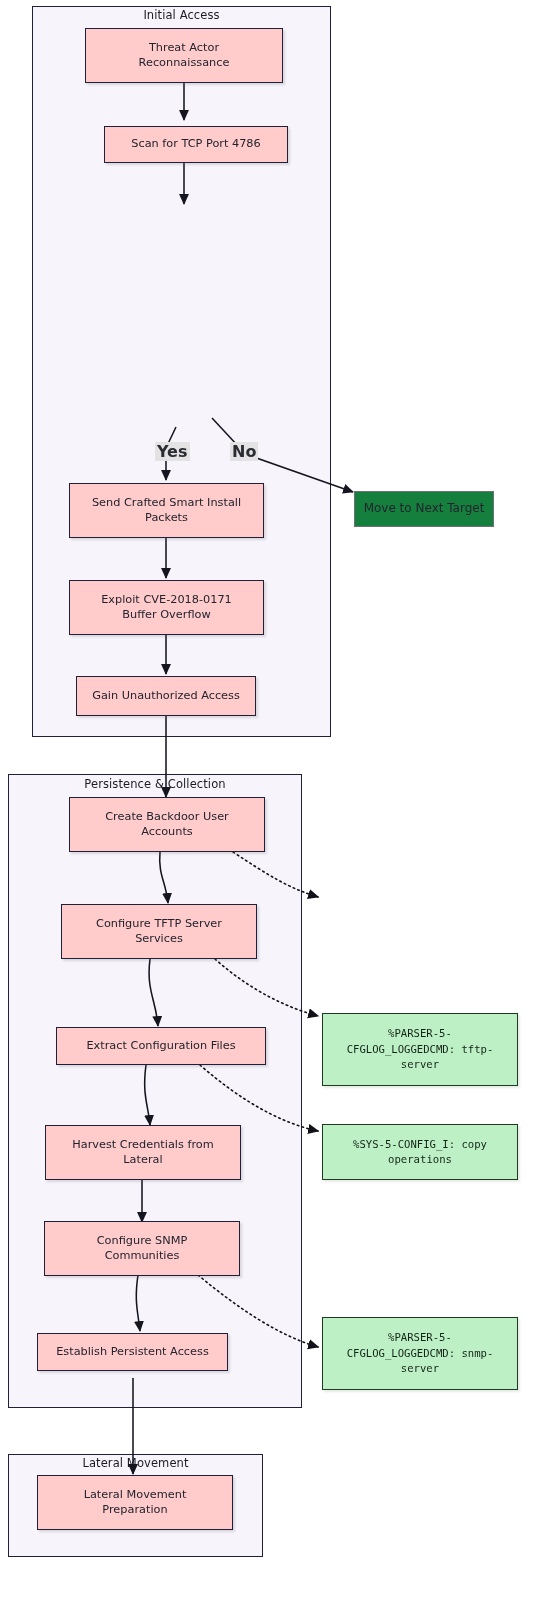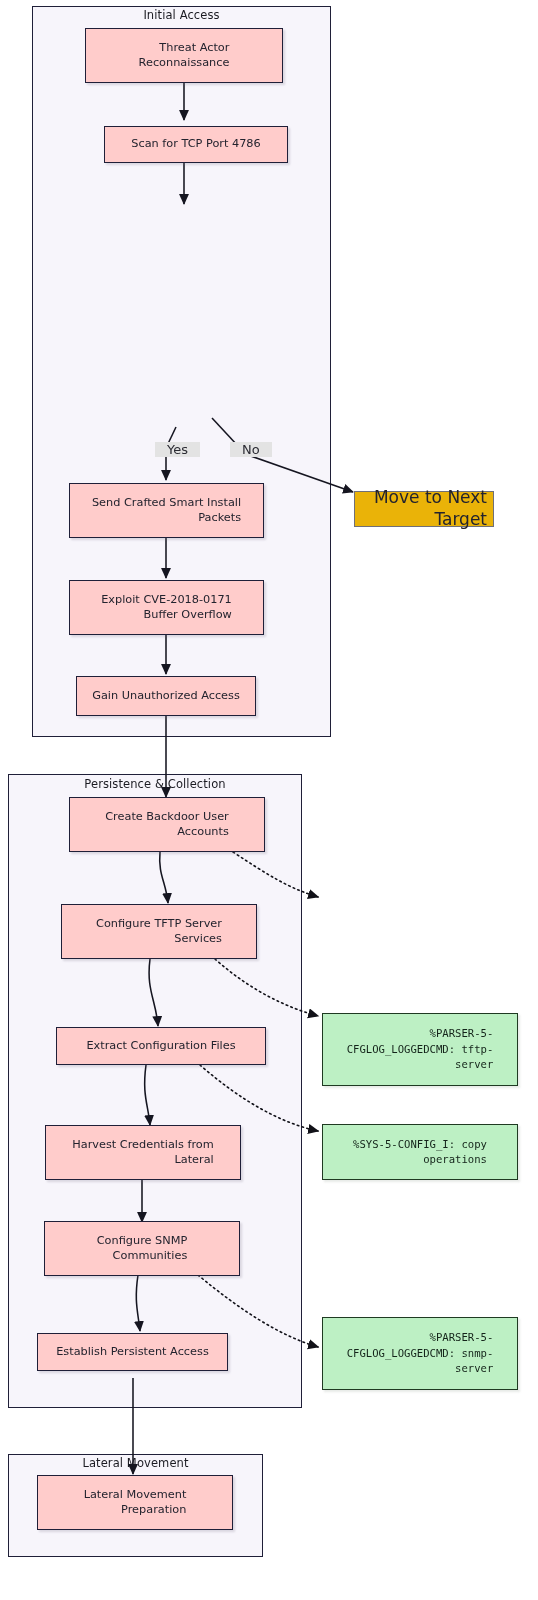--- a/index.html
+++ b/index.html
@@ -9,47 +9,47 @@
 
   
   .cluster{position:absolute;background:#f7f5fb;border:1.3px solid #1f1f38;
            box-sizing:border-box;}
   .cluster-title{position:absolute;left:0;right:0;text-align:center;
                  font-size:11.5px;color:#1b1b22;letter-spacing:.1px;
                  white-space:nowrap;}
 
   
   .node{position:absolute;box-sizing:border-box;display:flex;
-        align-items:center;justify-content:center;text-align:right;
+        align-items:center;justify-content:center;text-align:center;
         line-height:1.28;padding:15px 6px;}
   .node span{display:block;}
 
   .n-pink{background:#ffcccb;border:1.35px solid #1f1f38;color:#23232e;
           font-size:11.3px;box-shadow:2px 2px 2px rgba(120,110,130,.22);}
-  .n-white{background:#eab308;border:1.35px solid #6f6f78;color:#23232e;
-           font-size:17px;}
+  .n-white{background:#15803d;border:1.35px solid #6f6f78;color:#23232e;
+           font-size:12px;}
   .n-green{background:#bdf0c4;border:1.35px solid #1f3a22;color:#14241a;
            font-size:10.6px;font-family:"DejaVu Sans Mono","Liberation Mono",monospace;
            line-height:1.45;box-shadow:2px 2px 2px rgba(120,140,120,.18);}
 
   
   .diamond-wrap{position:absolute;}
   .diamond-shape{position:absolute;left:0;top:0;width:100%;height:100%;}
   .diamond-label{position:absolute;left:0;top:0;width:100%;height:100%;
                  display:flex;align-items:center;justify-content:center;
                  text-align:center;font-size:11.3px;color:#23232e;line-height:1.3;}
 
   
   svg.edges{position:absolute;left:0;top:0;width:538px;height:1600px;overflow:visible;}
   .solid-edge{stroke:#151520;stroke-width:1.55px;fill:none;}
   .dot-edge{stroke:#111118;stroke-width:1.6px;fill:none;stroke-dasharray:1.6 3.4;stroke-linecap:round;}
 
   
   .edge-label{position:absolute;background:#e3e3e3;color:#2b2b33;
-              font-size:13px;padding:0 12px;white-space:nowrap;}
+              font-size:16px;padding:0 2px;white-space:nowrap;font-weight:bold;}
 </style>
 </head>
 <body>
 
 <div id="canvas">
 
   <div class="cluster" style="left:32px;top:6px;width:299px;height:731px;"></div>
   <div class="cluster-title" style="left:32px;width:299px;top:8px;">Initial Access</div>
 
   <div class="cluster" style="left:8px;top:774px;width:294px;height:634px;"></div>

